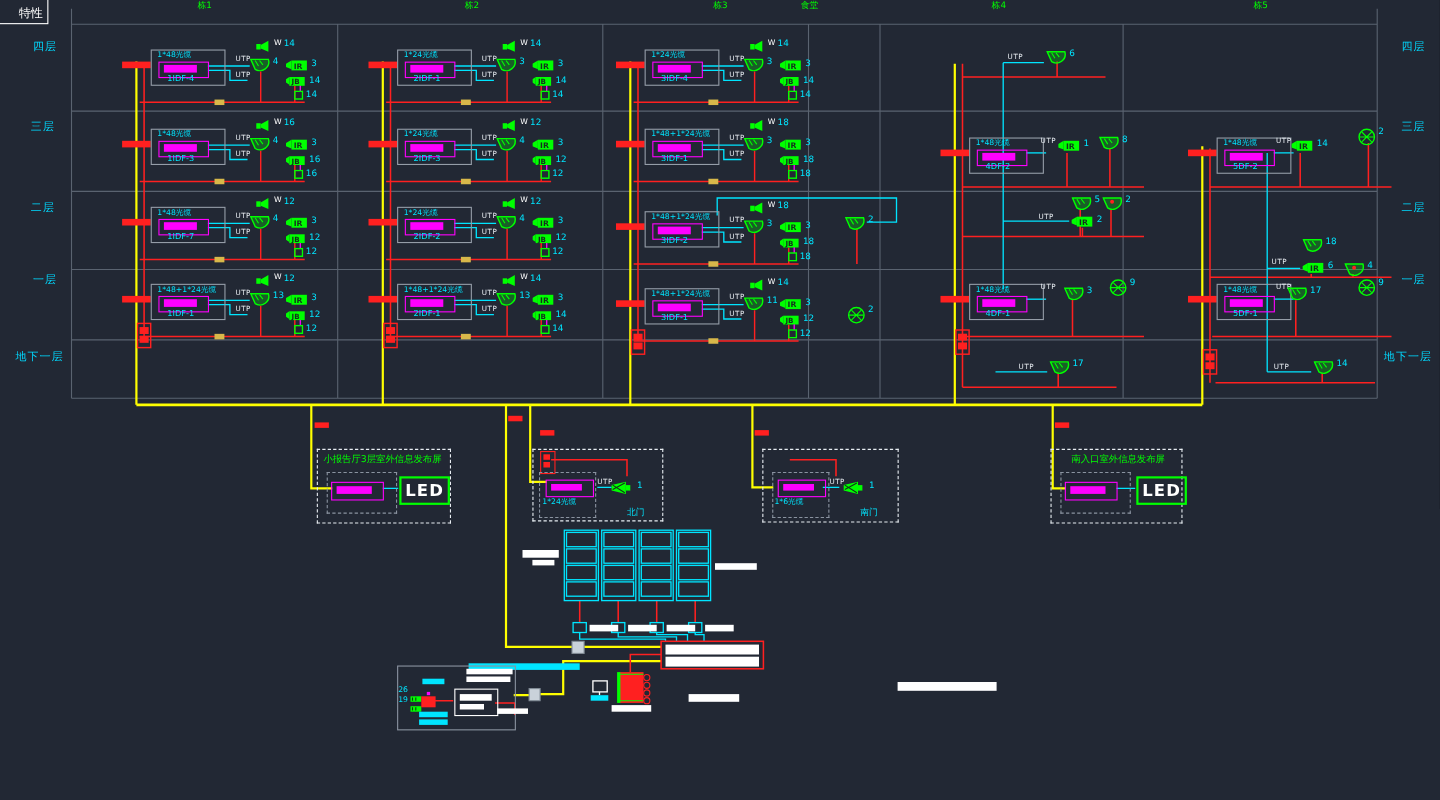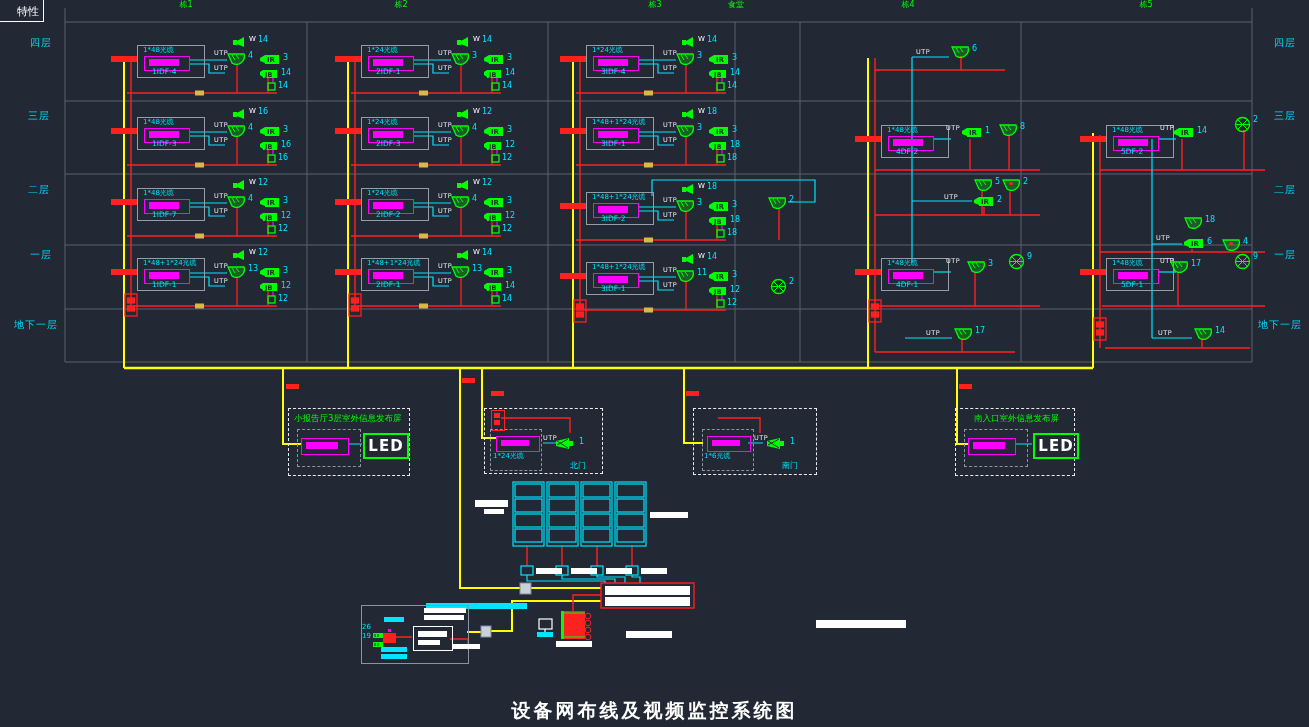--- a/index.html
+++ b/index.html
@@ -264,21 +264,21 @@
         <rect x="1080" y="269" width="26" height="6" fill="#ff2020"></rect>
         <path d="M1158,272H1176" stroke="#00e5ff" stroke-width="1.2" fill="none"></path>
       </g>
   </svg>
 
   <div id="corner">
       <span>特性</span>
     </div>
 
   <span class="chead" style="left:186px">栋1</span>
-  <span class="chead" style="left:401px">栋2</span>
+  <span class="chead" style="left:429px">栋2</span>
   <span class="chead" style="left:655px">栋3</span>
   <span class="chead" style="left:736px">食堂</span>
   <span class="chead" style="left:908px">栋4</span>
   <span class="chead" style="left:1146px">栋5</span>
 
   <span class="flabel" style="left:30px;top:38px">四层</span>
   <span class="flabel" style="left:28px;top:111px">三层</span>
   <span class="flabel" style="left:28px;top:185px">二层</span>
   <span class="flabel" style="left:30px;top:250px">一层</span>
   <span class="flabel" style="left:14px;top:320px">地下一层</span>
@@ -379,21 +379,20 @@
   <div class="wbar" style="left:650px;top:512px;width:38px;height:6px"></div>
   <div class="wbar" style="left:536px;top:568px;width:26px;height:6px"></div>
   <div class="wbar" style="left:571px;top:568px;width:26px;height:6px"></div>
   <div class="wbar" style="left:606px;top:568px;width:26px;height:6px"></div>
   <div class="wbar" style="left:641px;top:568px;width:26px;height:6px"></div>
   <div class="wbar" style="left:556px;top:641px;width:36px;height:6px"></div>
   <div class="wbar" style="left:626px;top:631px;width:46px;height:7px"></div>
   <div class="wbar" style="left:816px;top:620px;width:90px;height:8px"></div>
   <div class="wbar" style="left:452px;top:644px;width:28px;height:5px"></div>
 
-  <div id="title">设备网布线及视频监控系统图</div>
 <div class="blk" style="left: 137px; top: 45px;">
       <span class="fiber">1*48光缆</span>
       <div class="sw" style="left:6px;top:10px;width:44px;height:13px">
         <i style="left:4px;top:2px;width:30px;height:7px"></i>
       </div>
       <span class="name">1IDF-4</span>
     </div>
     <span class="icn" style="left: 232px; top: 36px;">
       <svg width="15" height="12">
         <rect x="1" y="4" width="4" height="5" fill="#00ff00"></rect>

